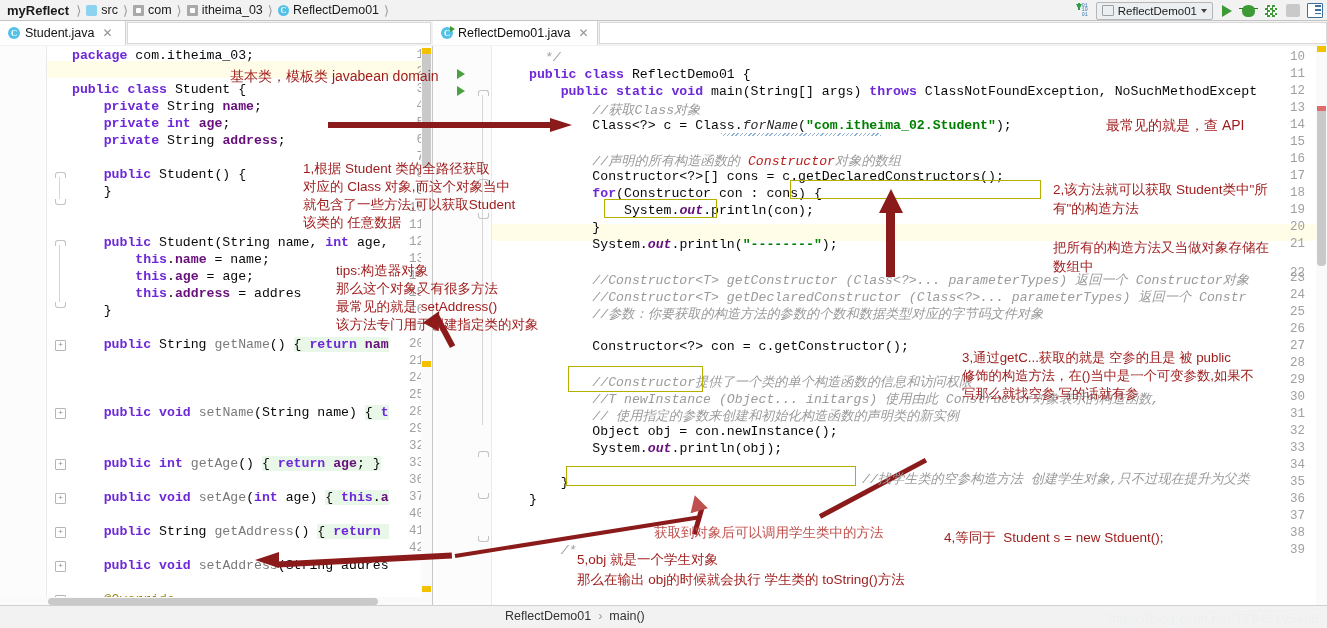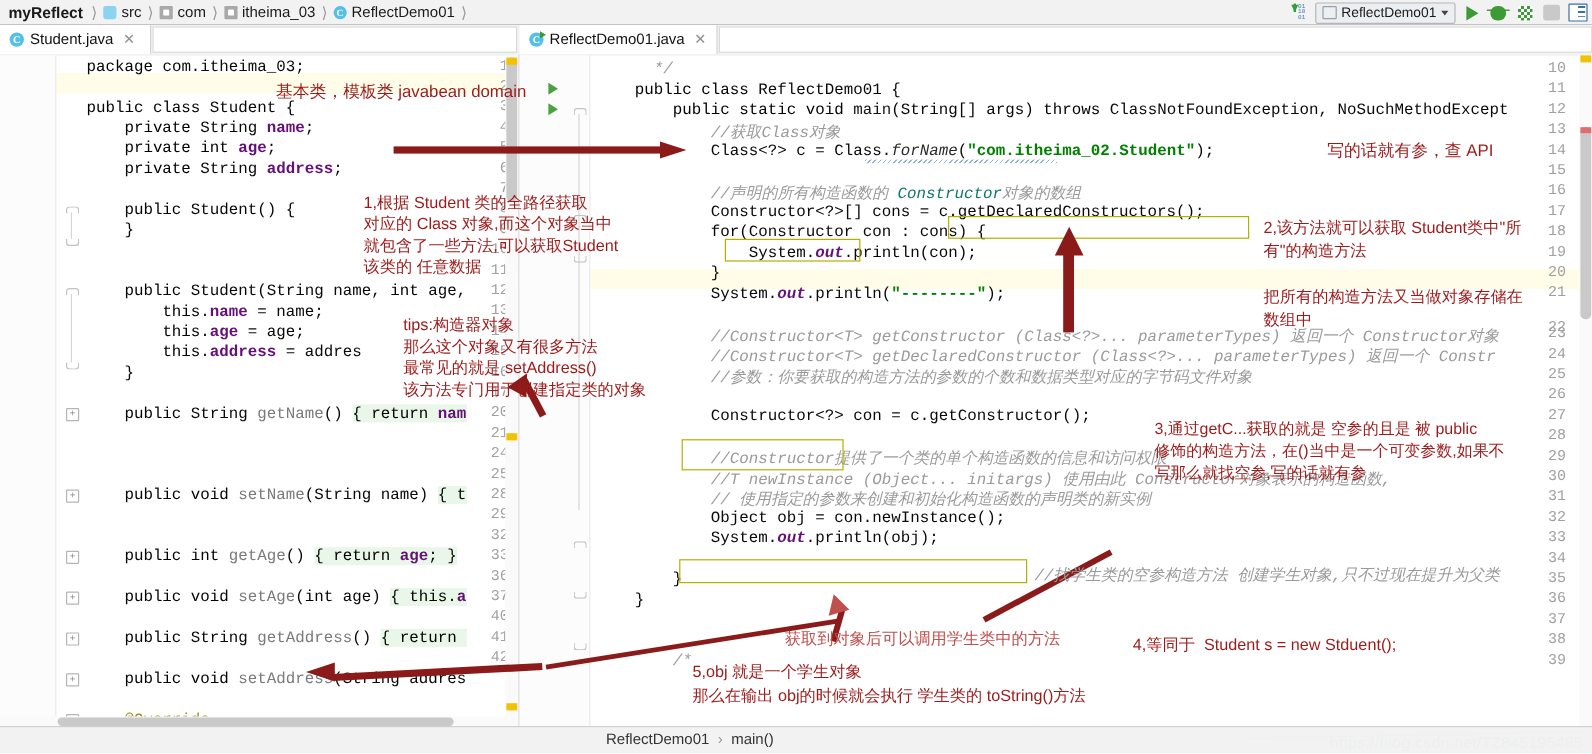--- a/index.html
+++ b/index.html
@@ -75,21 +75,21 @@
   .ln{
     position:absolute;right:8px;width:40px;text-align:right;
     font-family:"Liberation Mono",monospace;font-size:12.5px;color:#a0a0a0;
   }
   .ed-right .ln{right:22px;}
 
   .cl{
     position:absolute;left:0;white-space:pre;
     font-family:"Liberation Mono",monospace;font-size:13.2px;color:#080808;
   }
-  .kw{color:#000000;font-weight:normal;}
+  .kw{color:#6d28d9;font-weight:bold;}
   .str{color:#008000;font-weight:bold;}
   .cmt{color:#9a9a9a;font-style:italic;}
   .fld{color:#660e7a;font-weight:bold;}
   .mtd{color:#7a7a7a;}
   .ital{color:#2b2b2b;font-style:italic;}
   .ann{color:#9c8a17;}
   .hl-green{background:#e8f7e8;}
 
   .fold{position:absolute;width:9px;height:9px;border:1px solid #b5b5b5;background:#fff;border-radius:1px;
         font-size:8px;line-height:7px;text-align:center;color:#8a8a8a;font-family:"Liberation Sans",sans-serif;}
@@ -338,21 +338,21 @@
     <div class="fold-cap top" style="left:45px;top:405px;"></div>
     <div class="fold-cap" style="left:45px;top:447px;"></div>
     <div class="fold-cap" style="left:45px;top:490px;"></div>
 
     <div class="code-area">
       <div class="cl cmt" style="left:38px;top:4px;">  */</div>
       <div class="cl" style="left:38px;top:21px;"><span class="kw">public class</span> ReflectDemo01 {</div>
       <div class="cl" style="left:38px;top:38px;">    <span class="kw">public static void</span> <span class="mtd" style="color:#111">main</span>(String[] args) <span class="kw">throws</span> ClassNotFoundException, NoSuchMethodExcept</div>
       <div class="cl cmt" style="left:38px;top:55px;">        //获取Class对象</div>
       <div class="cl" style="left:38px;top:72px;">        Class&lt;?&gt; c = Class.<span class="ital">forName</span>(<span class="str">"com.itheima_02.Student"</span>);</div>
-      <div class="cl cmt" style="left:38px;top:106px;">        //声明的所有构造函数的 <span class="ital" style="color:#0f766e">Constructor</span>对象的数组</div>
+      <div class="cl cmt" style="left:38px;top:106px;">        //声明的所有构造函数的 <span class="ital" style="color:#b91c1c">Constructor</span>对象的数组</div>
       <div class="cl" style="left:38px;top:123px;">        Constructor&lt;?&gt;[] cons = c.getDeclaredConstructors();</div>
       <div class="cl" style="left:38px;top:140px;">        <span class="kw">for</span>(Constructor con : cons) {</div>
       <div class="cl" style="left:38px;top:157px;text-align:center;">            System.<span class="fld" style="font-style:italic">out</span>.println(con);</div>
       <div class="cl" style="left:38px;top:174px;">        }</div>
       <div class="cl" style="left:38px;top:191px;">        System.<span class="fld" style="font-style:italic">out</span>.println(<span class="str">"--------"</span>);</div>
       <div class="cl cmt" style="left:38px;top:225px;">        //Constructor&lt;T&gt; getConstructor (Class&lt;?&gt;... parameterTypes) 返回一个 Constructor对象</div>
       <div class="cl cmt" style="left:38px;top:242px;">        //Constructor&lt;T&gt; getDeclaredConstructor (Class&lt;?&gt;... parameterTypes) 返回一个 Constr</div>
       <div class="cl cmt" style="left:38px;top:259px;">        //参数：你要获取的构造方法的参数的个数和数据类型对应的字节码文件对象</div>
       <div class="cl" style="left:38px;top:293px;">        Constructor&lt;?&gt; con = c.getConstructor();</div>
       <div class="cl cmt" style="left:38px;top:327px;">        //Constructor提供了一个类的单个构造函数的信息和访问权限</div>
@@ -416,21 +416,21 @@
   <div class="note" style="left:303px;top:160px;font-size:13.5px;line-height:18px;">1,根据 Student 类的全路径获取
 对应的 Class 对象,而这个对象当中
 就包含了一些方法,可以获取Student
 该类的 任意数据</div>
 
   <div class="note" style="left:336px;top:262px;font-size:13.5px;line-height:18px;">tips:构造器对象
 那么这个对象又有很多方法
 最常见的就是 setAddress()
 该方法专门用于创建指定类的对象</div>
 
-  <div class="note" style="left:1106px;top:117px;font-size:14px;">写的话就有参，查 API</div>
+  <div class="note" style="left:1106px;top:117px;font-size:14px;">最常见的就是，查 API</div>
 
   <div class="note" style="left:1053px;top:180px;font-size:13.5px;line-height:19px;">2,该方法就可以获取 Student类中"所
 有"的构造方法</div>
 
   <div class="note" style="left:1053px;top:238px;font-size:13.5px;line-height:19px;">把所有的构造方法又当做对象存储在
 数组中</div>
 
   <div class="note" style="left:962px;top:349px;font-size:13.3px;line-height:18px;">3,通过getC...获取的就是 空参的且是 被 public
 修饰的构造方法，在()当中是一个可变参数,如果不
 写那么就找空参,写的话就有参</div>

